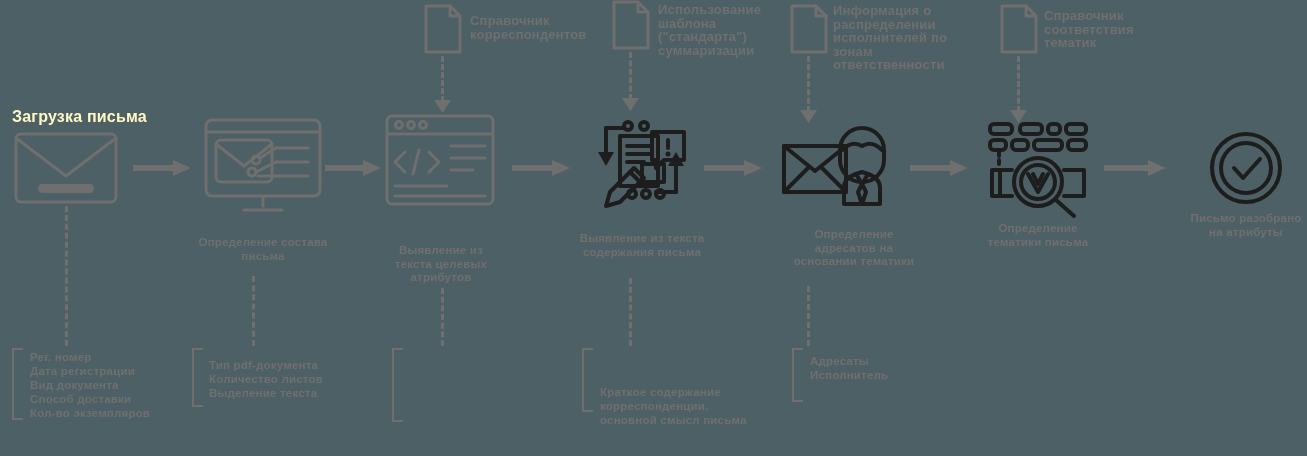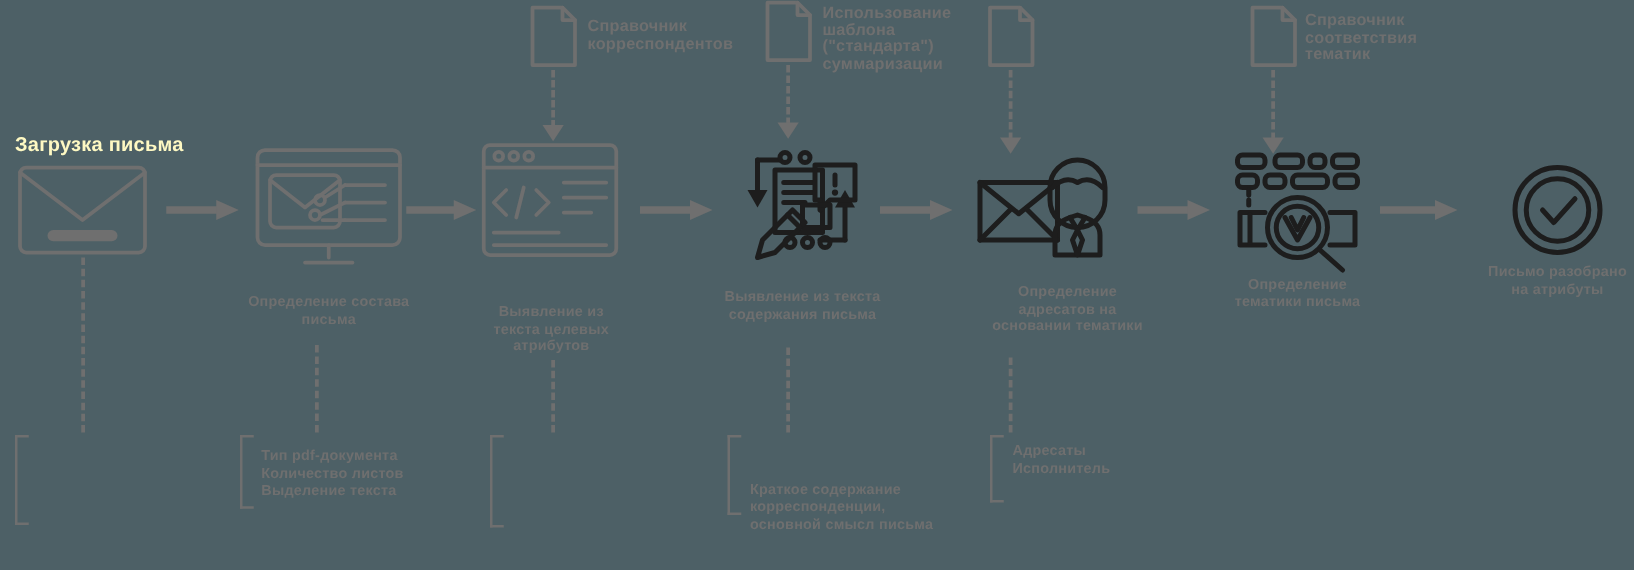--- a/index.html
+++ b/index.html
@@ -87,20 +87,24 @@
         <path class="fill-gray" d="M0 0 H17 L8.5 13 Z"></path>
       </svg>
   </div>
 
   <div class="abs" style="left:790px;top:4px;">
     <svg width="38" height="50" viewBox="0 0 38 50">
       <path class="stroke" d="M2 2 H26 L36 12 V48 H2 Z"></path>
       <path class="stroke" d="M26 2 V12 H36"></path>
     </svg>
   </div>
+  <div class="abs src-label" style="left:833px;top:4px;width:150px;white-space:pre-line;">Информация о
+распределении
+исполнителей по зонам
+ответственности</div>
   <div class="abs vdash" style="left:807px;top:56px;height:56px;"></div>
   <div class="abs" style="left:800px;top:110px;">
     <svg width="17" height="13" viewBox="0 0 17 13">
         <path class="fill-gray" d="M0 0 H17 L8.5 13 Z"></path>
       </svg>
   </div>
 
   <div class="abs" style="left:1000px;top:4px;">
     <svg width="38" height="50" viewBox="0 0 38 50">
       <path class="stroke" d="M2 2 H26 L36 12 V48 H2 Z"></path>
@@ -129,20 +133,25 @@
 
   <div class="abs" style="left:133px;top:160px;">
     <svg width="58" height="16" viewBox="0 0 58 16">
       <rect class="fill-gray" x="0" y="5" width="42" height="6"></rect>
       <path class="fill-gray" d="M40 0 L58 8 L40 16 Z"></path>
     </svg>
   </div>
 
   <div class="abs vdash" style="left:65px;top:206px;height:140px;"></div>
   <div class="abs bracket" style="left:12px;top:348px;height:68px;"></div>
+  <div class="abs attr-list" style="left:30px;top:350px;width:160px;">Рег. номер
+Дата регистрации
+Вид документа
+Способ доставки
+Кол-во экземпляров</div>
 
   <div class="abs" style="left:204px;top:118px;">
     <svg width="118" height="96" viewBox="0 0 118 96">
       <rect class="stroke" x="2" y="2" width="114" height="76" rx="6"></rect>
       <path class="stroke" d="M2 14 H116"></path>
       <rect class="stroke" x="12" y="22" width="56" height="42" rx="5"></rect>
       <path class="stroke" d="M12 26 L40 48 L68 26"></path>
       <path class="stroke" d="M72 30 H104"></path>
       <path class="stroke" d="M72 44 H104"></path>
       <path class="stroke" d="M72 58 H104"></path>

